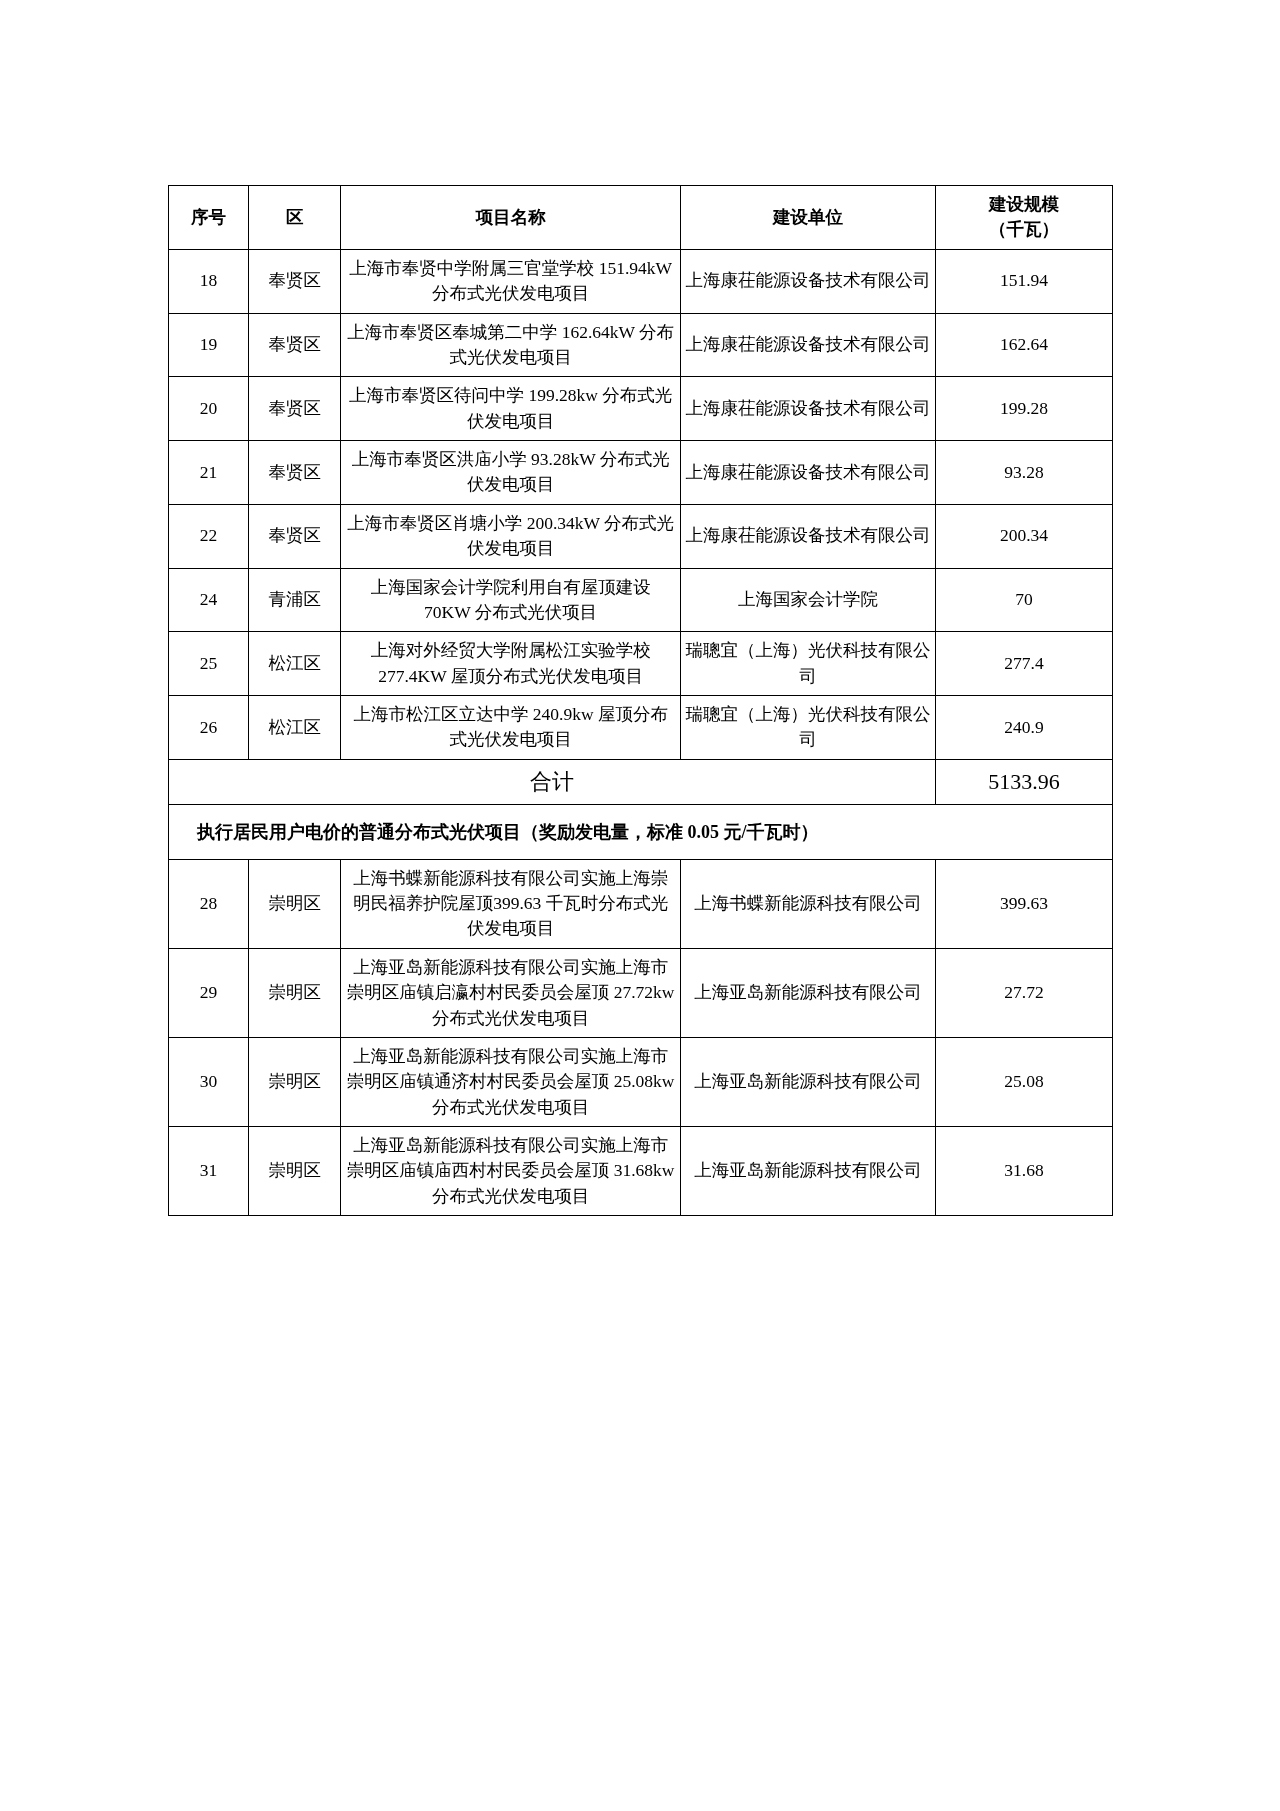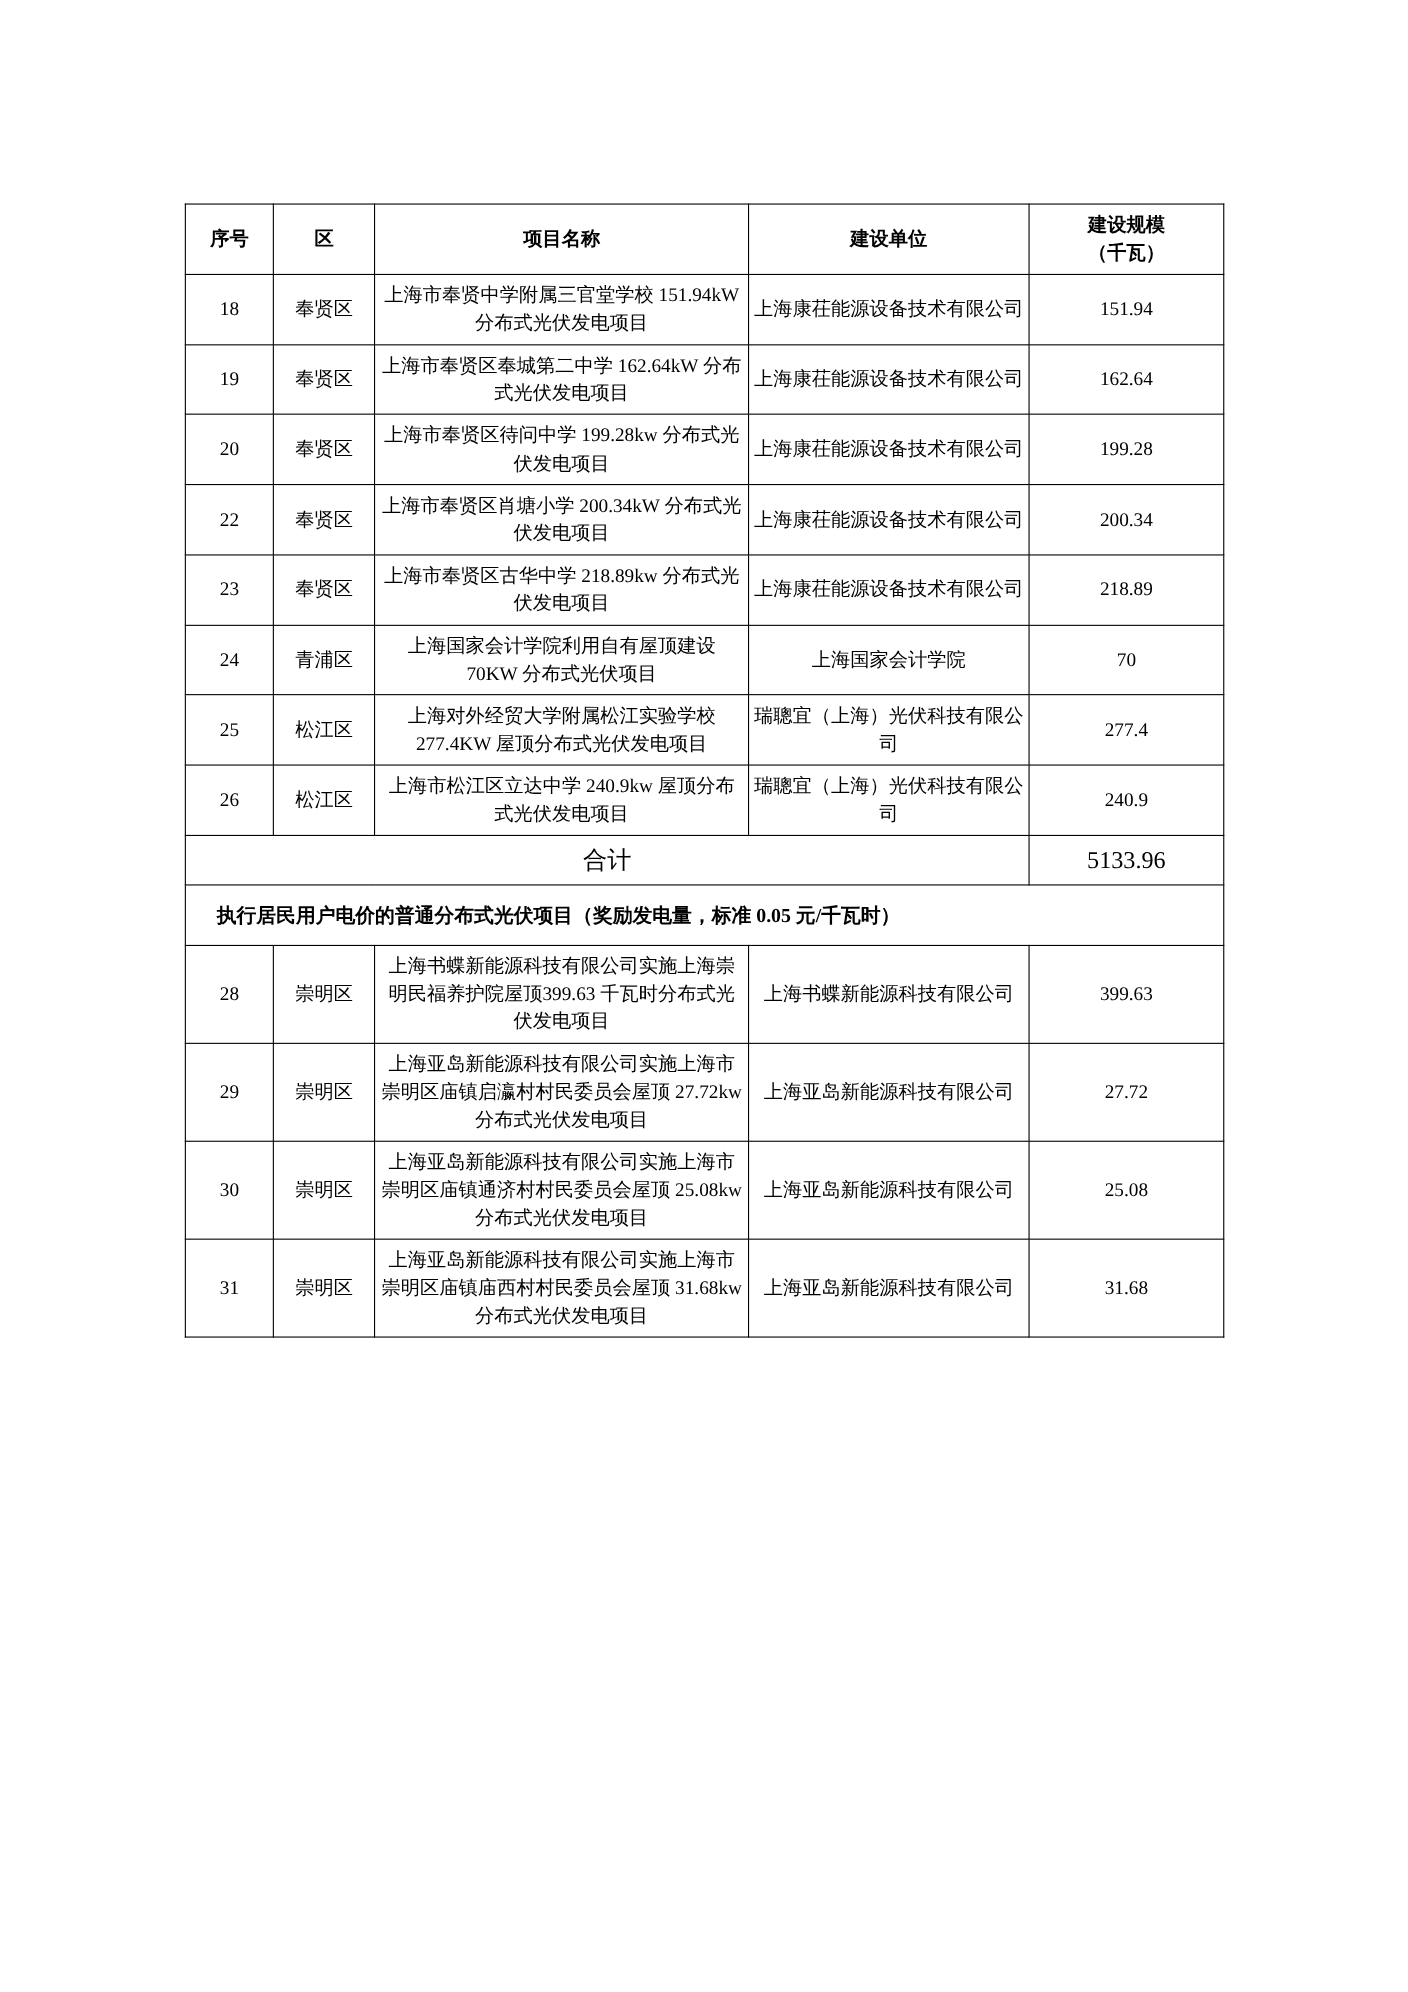--- a/index.html
+++ b/index.html
@@ -115,36 +115,36 @@
       </tr>
 
       <tr>
         <td>20</td>
         <td>奉贤区</td>
         <td class="cell-name">上海市奉贤区待问中学 199.28kw 分布式光伏发电项目</td>
         <td class="cell-unit">上海康茌能源设备技术有限公司</td>
         <td>199.28</td>
       </tr>
 
+      <tr>
+        <td>21</td>
+        <td>奉贤区</td>
+        <td class="cell-name">上海市奉贤区洪庙小学 93.28kW 分布式光伏发电项目</td>
+        <td class="cell-unit">上海康茌能源设备技术有限公司</td>
+        <td>93.28</td>
+      </tr>
 
       <tr>
         <td>22</td>
         <td>奉贤区</td>
         <td class="cell-name">上海市奉贤区肖塘小学 200.34kW 分布式光伏发电项目</td>
         <td class="cell-unit">上海康茌能源设备技术有限公司</td>
         <td>200.34</td>
       </tr>
 
-      <tr>
-        <td>23</td>
-        <td>奉贤区</td>
-        <td class="cell-name">上海市奉贤区古华中学 218.89kw 分布式光伏发电项目</td>
-        <td class="cell-unit">上海康茌能源设备技术有限公司</td>
-        <td>218.89</td>
-      </tr>
 
       <tr>
         <td>24</td>
         <td>青浦区</td>
         <td class="cell-name">上海国家会计学院利用自有屋顶建设 70KW 分布式光伏项目</td>
         <td>上海国家会计学院</td>
         <td>70</td>
       </tr>
 
       <tr>

